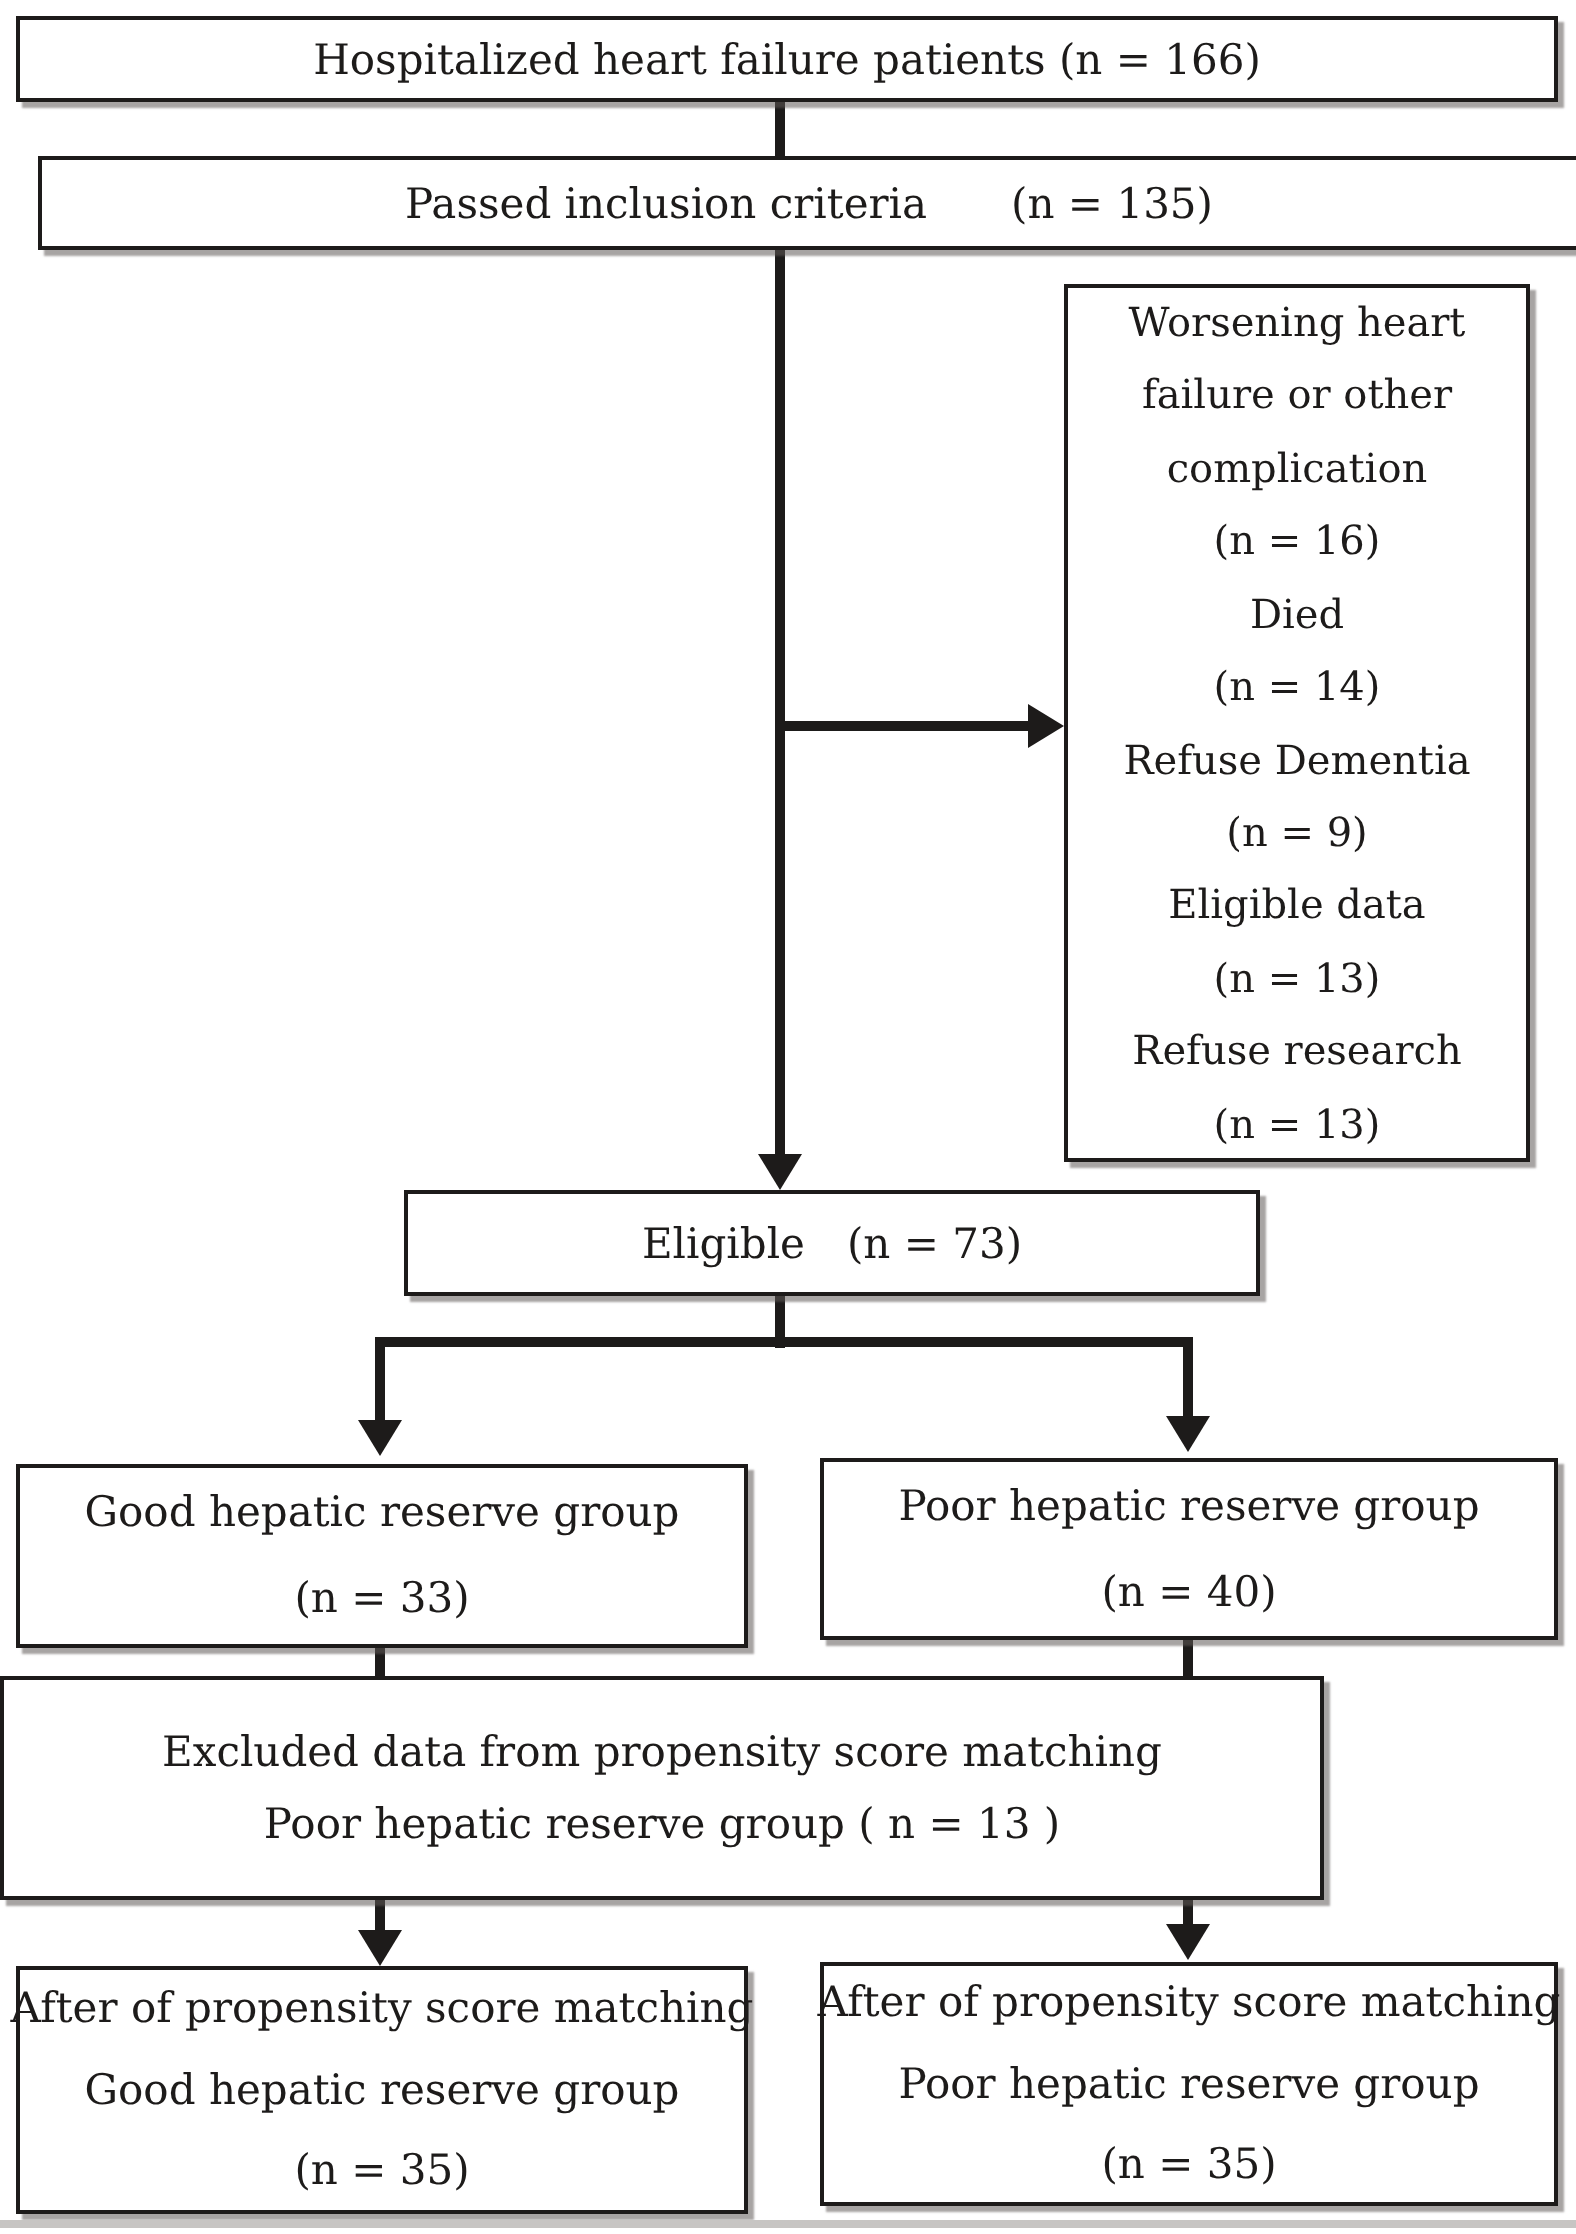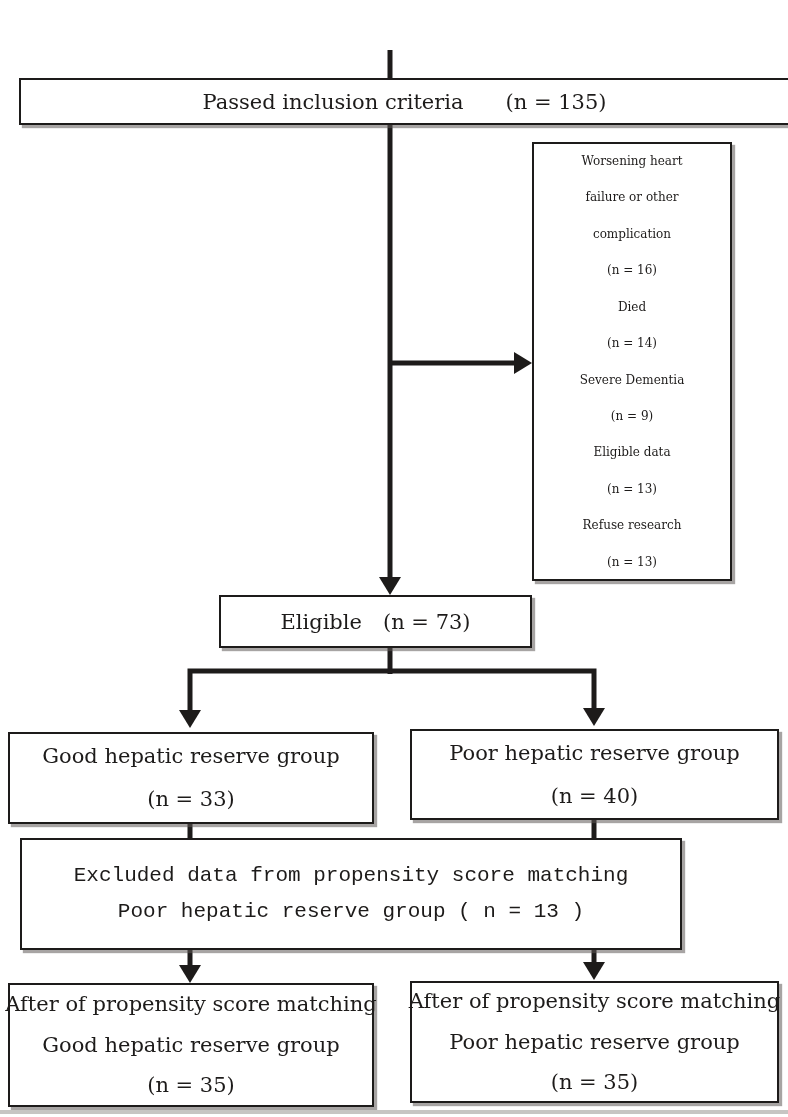--- a/index.html
+++ b/index.html
@@ -32,29 +32,29 @@
     align-items: center;
     justify-content: center;
     text-align: center;
     font-size: 21px;
     line-height: 40px;
   }
   .box .line { white-space: pre; }
 
   .box--hospitalized { left: 8px;   top: 8px;   width: 771px; height: 43px; }
   .box--inclusion    { left: 19px;   top: 78px;  width: 771px; height: 47px; }
-  .box--exclusions   { left: 532px; top: 142px; width: 200px; height: 439px;
-                       font-size: 12px; line-height: 36.4px; }
-  .box--eligible     { left: 219px; top: 595px; width: 313px; height: 53px; }
+  .box--exclusions   { left: 532px; top: 142px; width: 233px; height: 439px;
+                       font-size: 20px; line-height: 36.4px; }
+  .box--eligible     { left: 202px; top: 595px; width: 428px; height: 53px; }
   .box--good         { left: 8px;   top: 732px; width: 366px; height: 92px;
                        line-height: 43px; }
   .box--poor         { left: 410px; top: 729px; width: 369px; height: 91px;
                        line-height: 43px; }
-  .box--excluded-psm { left: 20px;   top: 838px; width: 662px; height: 112px;
-                       line-height: 36.5px; font-family: Liberation Mono, monospace; }
+  .box--excluded-psm { left: 0;   top: 838px; width: 662px; height: 112px;
+                       line-height: 36.5px; }
   .box--after-good   { left: 8px;   top: 983px; width: 366px; height: 124px;
                        line-height: 40.5px; }
   .box--after-poor   { left: 410px; top: 981px; width: 369px; height: 122px;
                        line-height: 40.5px; }
 
   .bottom-rule {
     position: absolute;
     left: 0; top: 1110px;
     width: 788px; height: 4px;
     background: #c7c5c3;
@@ -82,33 +82,36 @@
 
     <line x1="190" y1="822" x2="190" y2="841"></line>
     <line x1="594" y1="818" x2="594" y2="841"></line>
 
     <line x1="190" y1="948" x2="190" y2="967"></line>
     <polygon points="179,965 201,965 190,983" fill="#1d1b1a" stroke="none"></polygon>
     <line x1="594" y1="948" x2="594" y2="964"></line>
     <polygon points="583,962 605,962 594,980" fill="#1d1b1a" stroke="none"></polygon>
   </svg>
 
+  <div class="box box--hospitalized">
+      <div class="line">Hospitalized heart failure patients (n = 166)</div>
+    </div>
 
   <div class="box box--inclusion">
       <div class="line">Passed inclusion criteria　　(n = 135)</div>
     </div>
 
   <div class="box box--exclusions">
       <div class="line">Worsening heart</div>
       <div class="line">failure or other</div>
       <div class="line">complication</div>
       <div class="line">(n = 16)</div>
       <div class="line">Died</div>
       <div class="line">(n = 14)</div>
-      <div class="line">Severe Dementia</div>
+      <div class="line">Refuse Dementia</div>
       <div class="line">(n = 9)</div>
       <div class="line">Eligible data</div>
       <div class="line">(n = 13)</div>
       <div class="line">Refuse research</div>
       <div class="line">(n = 13)</div>
     </div>
 
   <div class="box box--eligible">
       <div class="line">Eligible　(n = 73)</div>
     </div>

